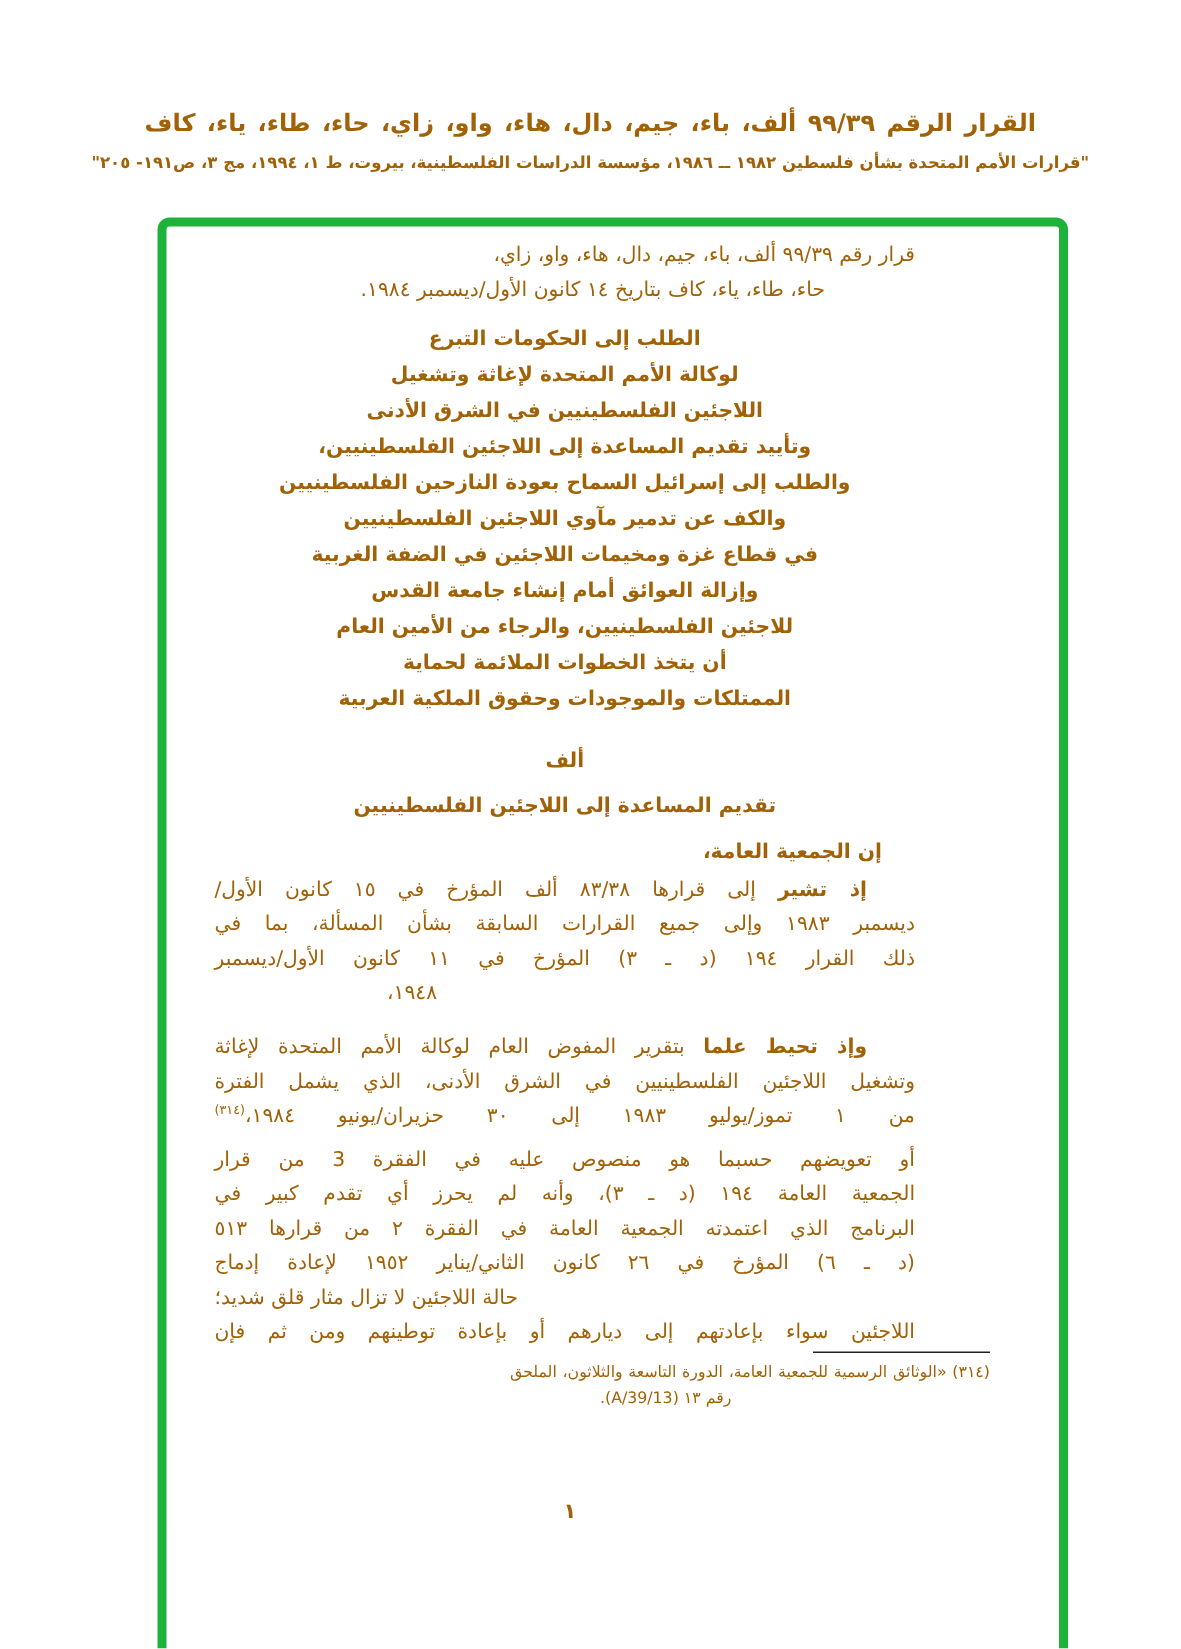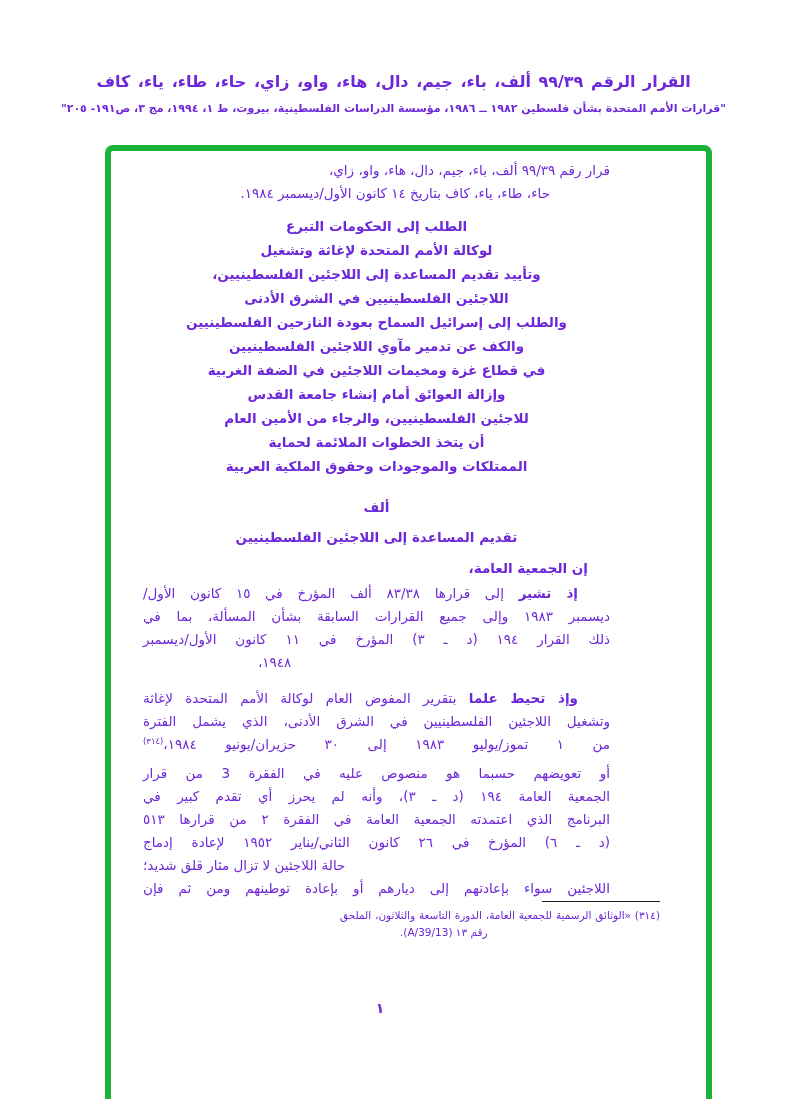--- a/index.html
+++ b/index.html
@@ -1,21 +1,21 @@
 <!DOCTYPE html>
 <html><head>
 <meta charset="utf-8">
 <style>
   html,body{margin:0;padding:0;background:#ffffff;}
   .page{
     position:relative;
     width:787px;height:1099px;
     background:#ffffff;
     font-family:"DejaVu Sans",sans-serif;
-    color:#6d28d9;
+    color:#a16207;
     overflow:hidden;
   }
   
   .h-title{
     position:absolute;top:72px;left:0;right:0;
     text-align:center;direction:rtl;
     font-size:16px;font-weight:bold;word-spacing:2px;
   }
   .h-sub{
     position:absolute;top:102px;left:0;right:0;
@@ -77,22 +77,22 @@
     <div class="box-content">
 
       <div id="opening">
           <div class="line r"><span>قرار رقم ٩٩/٣٩ ألف، باء، جيم، دال، هاء، واو، زاي،</span></div>
           <div class="line r pr60"><span>حاء، طاء، ياء، كاف بتاريخ ١٤ كانون الأول/ديسمبر ١٩٨٤.</span></div>
         </div>
 
       <div id="titles">
           <div class="line c"><span>الطلب إلى الحكومات التبرع</span></div>
           <div class="line c"><span>لوكالة الأمم المتحدة لإغاثة وتشغيل</span></div>
+          <div class="line c"><span>اللاجئين الفلسطينيين في الشرق الأدنى</span></div>
           <div class="line c"><span>وتأييد تقديم المساعدة إلى اللاجئين الفلسطينيين،</span></div>
-          <div class="line c"><span>اللاجئين الفلسطينيين في الشرق الأدنى</span></div>
           <div class="line c"><span>والطلب إلى إسرائيل السماح بعودة النازحين الفلسطينيين</span></div>
           <div class="line c"><span>والكف عن تدمير مآوي اللاجئين الفلسطينيين</span></div>
           <div class="line c"><span>في قطاع غزة ومخيمات اللاجئين في الضفة الغربية</span></div>
           <div class="line c"><span>وإزالة العوائق أمام إنشاء جامعة القدس</span></div>
           <div class="line c"><span>للاجئين الفلسطينيين، والرجاء من الأمين العام</span></div>
           <div class="line c"><span>أن يتخذ الخطوات الملائمة لحماية</span></div>
           <div class="line c"><span>الممتلكات والموجودات وحقوق الملكية العربية</span></div>
         </div>
 
       <div id="alef">ألف</div>

